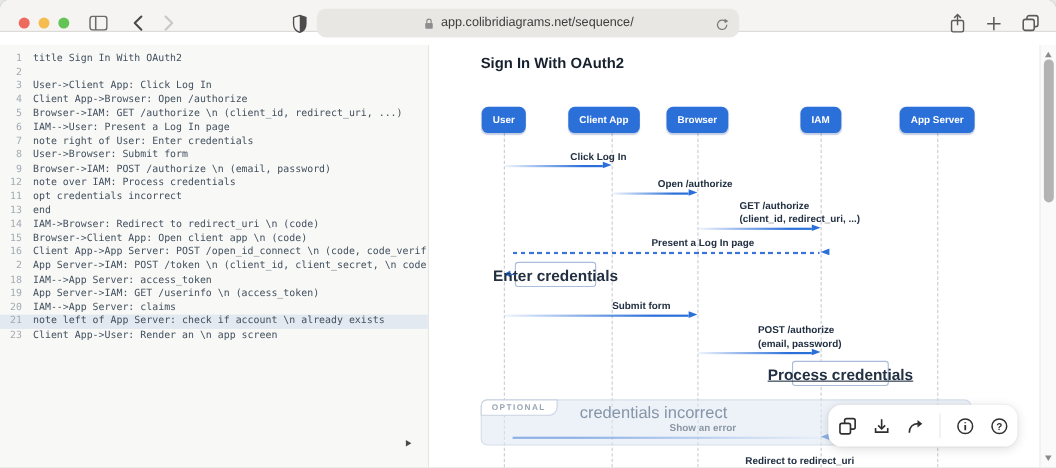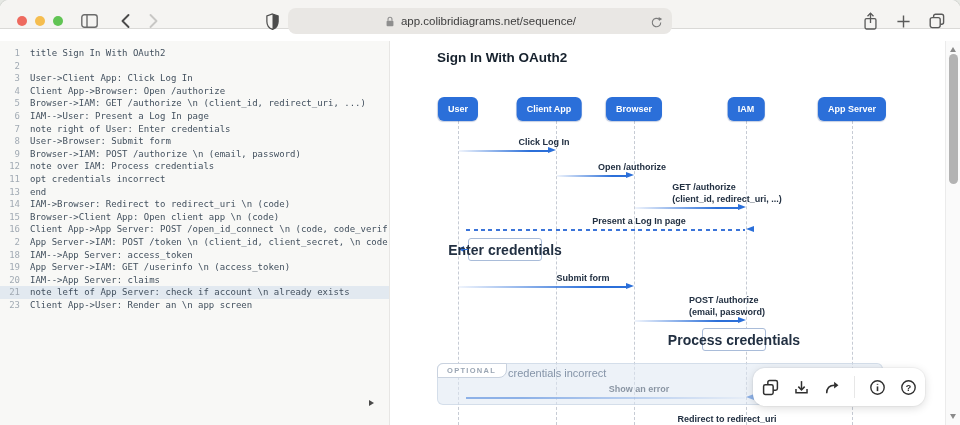--- a/index.html
+++ b/index.html
@@ -36,21 +36,21 @@
   .head{position:absolute;width:0;height:0;border-style:solid;}
   .head-r{border-width:3.5px 0 3.5px 8px;border-color:transparent transparent transparent #2b6fd9;}
   .head-l{border-width:3.5px 8px 3.5px 0;border-color:transparent #2b6fd9 transparent transparent;}
   .head-s{border-width:3px 6px 3px 0;border-color:transparent #2b6fd9 transparent transparent;}
   .msg-label{position:absolute;transform:translateX(-50%);text-align:left;font-size:9px;font-weight:bold;color:#223042;white-space:nowrap;margin-left:37px;}
   .msg-label div{height:11.5px;line-height:11.5px;}
   .note{position:absolute;background:#fff;border:1px solid #a9bcd9;border-radius:3px;box-sizing:border-box;display:flex;align-items:center;justify-content:center;font-size:14px;font-weight:bold;color:#223042;white-space:nowrap;z-index:3;}
   .note-conn{position:absolute;height:1.5px;background:#2b6fd9;z-index:3;}
   .fragment{position:absolute;background:rgba(222,231,242,0.55);border:1px solid rgba(203,213,228,0.7);border-radius:6px;box-sizing:border-box;z-index:2;}
   .frag-tab{position:absolute;left:-1px;top:-1px;background:#fff;border:1px solid #c9d2df;border-radius:6px 0 8px 0;padding:2px 10px 2px 9px;font-size:7.5px;font-weight:bold;letter-spacing:1.3px;color:#9aa5b3;}
-  .frag-cond{position:absolute;left:70px;top:3px;font-size:11px;color:#8594a8;white-space:nowrap;}
+  .frag-cond{position:absolute;left:89px;top:3px;font-size:15px;color:#8594a8;white-space:nowrap;}
 
   
   #dg-toolbar{position:absolute;left:363px;top:327px;width:172px;height:38px;background:#fff;border-radius:12px;box-shadow:0 2px 10px rgba(0,0,0,0.14),0 0 0 1px rgba(0,0,0,0.03);display:flex;align-items:center;justify-content:center;gap:13px;z-index:5;}
   .tb-btn{background:none;border:none;padding:0;width:18px;height:18px;display:flex;align-items:center;justify-content:center;cursor:default;}
   .tb-div{width:1px;height:22px;background:#e7e7e7;}
 
   
   #scrollbar{position:absolute;left:945px;top:41px;width:15px;height:384px;background:#fafafa;border-left:1px solid #ebebeb;box-sizing:border-box;z-index:6;}
   #sb-up{position:absolute;left:4px;top:6px;width:0;height:0;border-left:3.5px solid transparent;border-right:3.5px solid transparent;border-bottom:5px solid #8a8a8a;}
   #sb-down{position:absolute;left:4px;bottom:6px;width:0;height:0;border-left:3.5px solid transparent;border-right:3.5px solid transparent;border-top:5px solid #8a8a8a;}
@@ -205,21 +205,21 @@
         <div class="head head-l" style="left: 356px; top: 353px;"></div>
         <div class="msg-label" style="left: 212px; top: 342.5px;">
           <div>Show an error</div>
         </div>
         <div class="msg-label" style="left: 300px; top: 373px;">
           <div>Redirect to redirect_uri</div>
         </div>
         <div class="note" style="left: 78px; top: 197px; width: 74px; height: 23px;">Enter credentials</div>
         <div class="note-conn" style="left: 73px; top: 207.5px; width: 5px;"></div>
         <div class="head head-s" style="left: 68px; top: 205px;"></div>
-        <div class="note" style="left: 312px; top: 287px; width: 64px; height: 23px;">Process credentials</div>
+        <div class="note" style="left: 330px; top: 287px; width: 88px; height: 23px; text-decoration: underline;">Process credentials</div>
       </div>
 
     <div id="dg-toolbar">
       <button class="tb-btn">
         <svg width="17" height="17" viewBox="0 0 16 16">
             <rect x="5.5" y="1.5" width="9" height="9" rx="1.6" fill="none" stroke="#2f2f2f" stroke-width="1.4"></rect>
             <rect x="1.5" y="5.5" width="9" height="9" rx="1.6" fill="#fff" stroke="#2f2f2f" stroke-width="1.4"></rect>
           </svg>
       </button>
       <button class="tb-btn">

